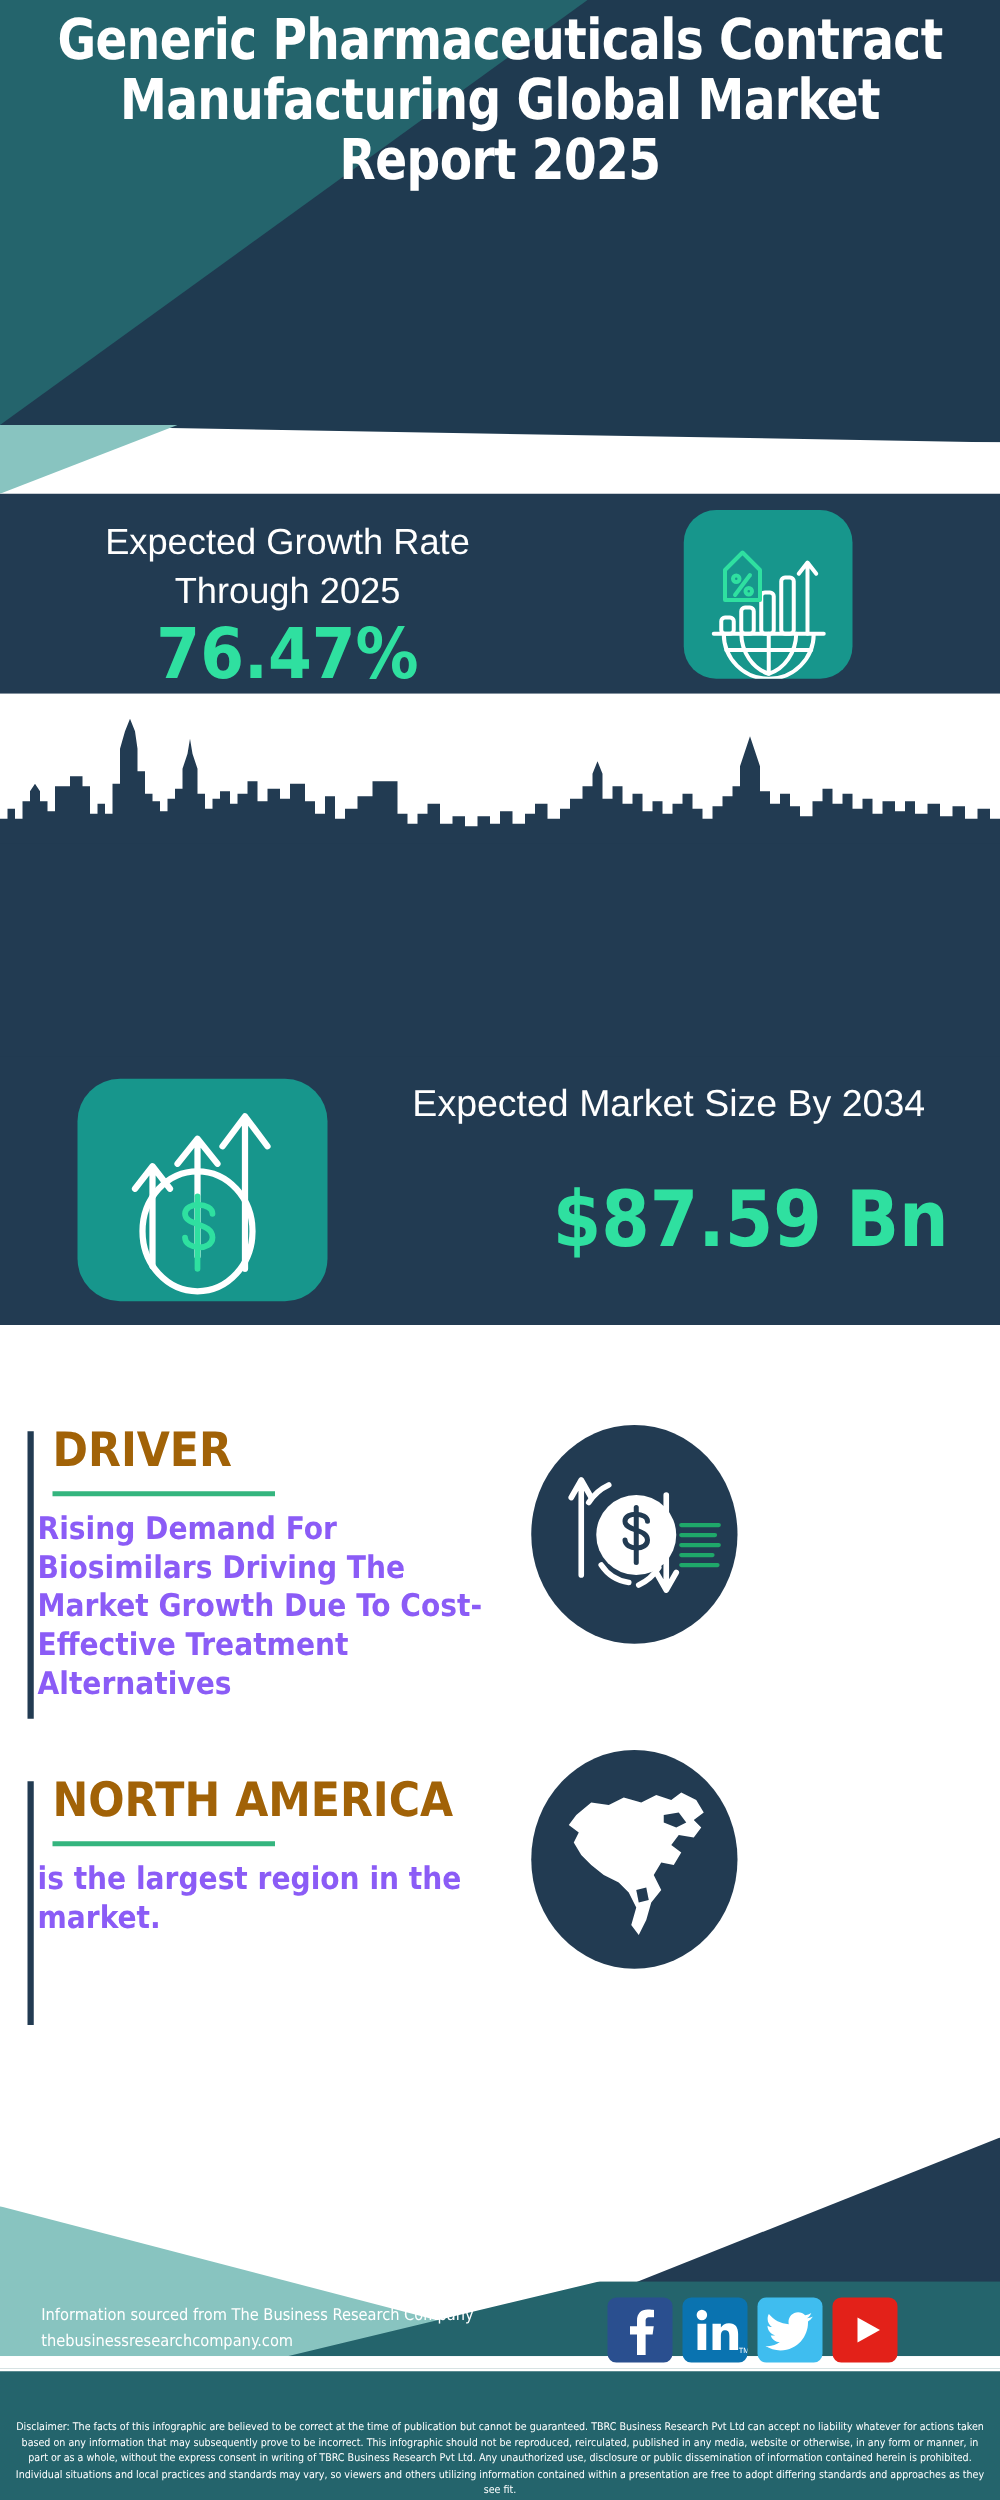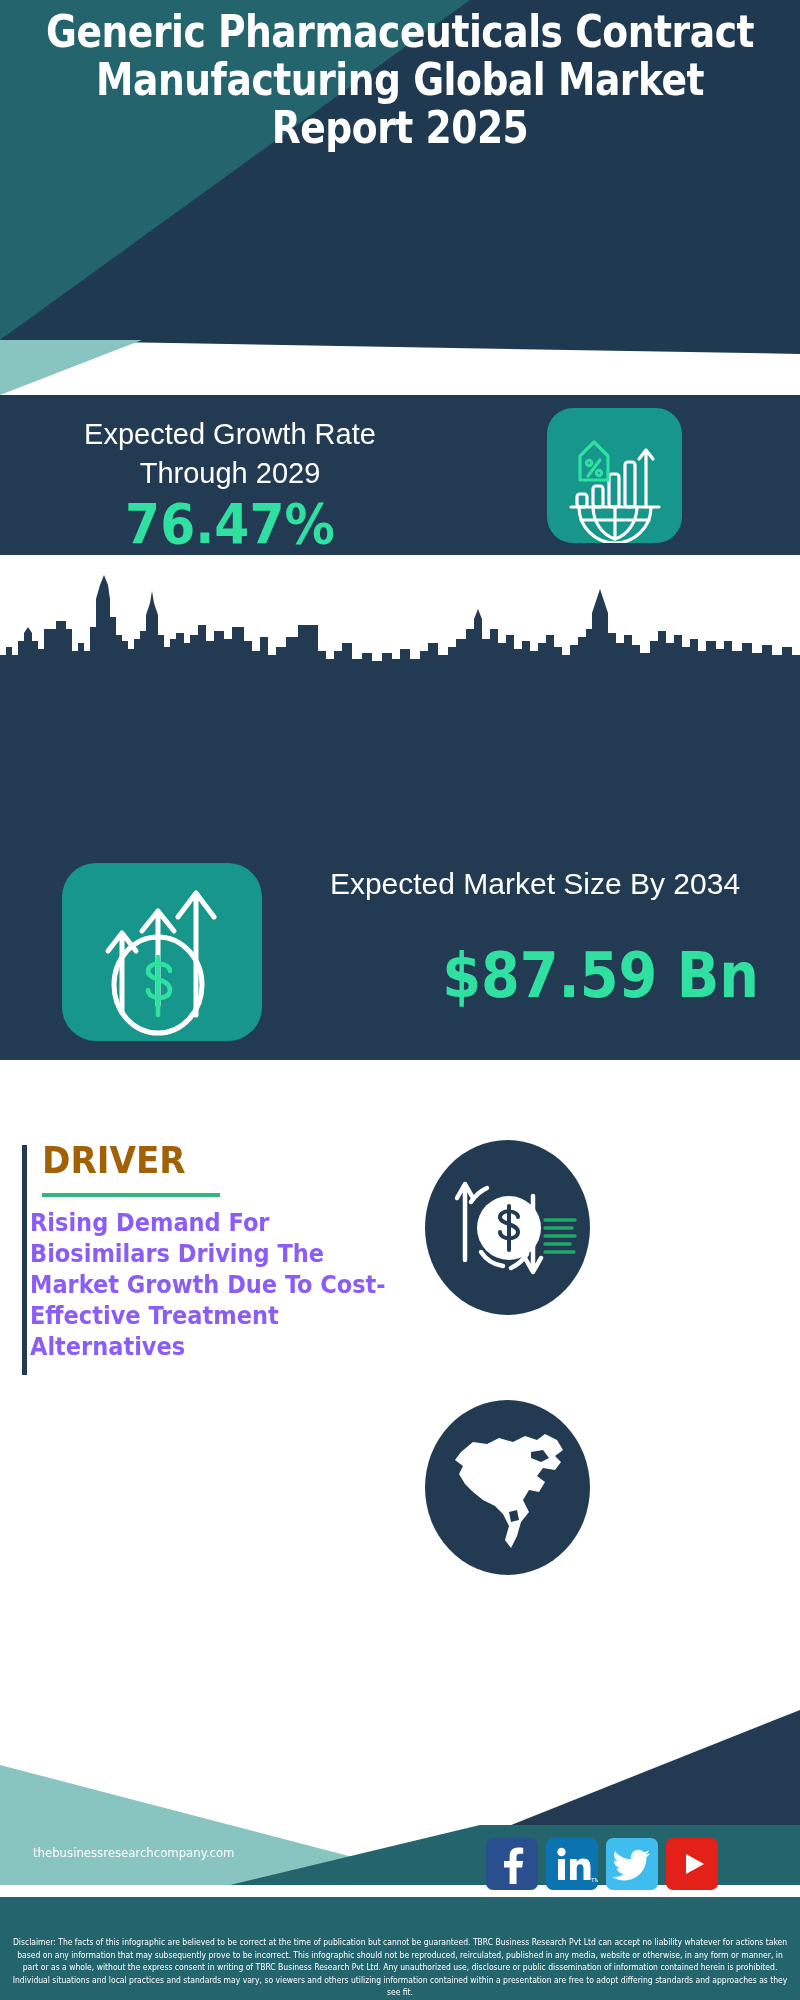--- a/index.html
+++ b/index.html
@@ -157,21 +157,21 @@
     <div class="teal-wedge"></div>
     <div class="title">Generic Pharmaceuticals Contract Manufacturing Global Market Report 2025</div>
   </div>
 
   <div class="band">
     <div class="dark-tri"></div>
     <div class="teal-tri"></div>
   </div>
 
   <div class="growth">
-    <div class="label">Expected Growth Rate Through 2029</div>
+    <div class="label">Expected Growth Rate Through 2025</div>
     <div class="value">76.47%</div>
     <div class="icon-box">
       <svg viewBox="0 0 135 135" width="135" height="135">
         <g fill="none" stroke="#ffffff" stroke-width="3.2" stroke-linejoin="round" stroke-linecap="round">
 
           <rect x="30" y="86" width="10" height="13" rx="3"></rect>
           <rect x="46" y="78" width="10" height="21" rx="3"></rect>
           <rect x="62" y="66" width="10" height="33" rx="3"></rect>
           <rect x="78" y="54" width="10" height="45" rx="3"></rect>
 
@@ -244,36 +244,43 @@
       <g stroke="#1fa86a" stroke-width="3.4" stroke-linecap="round">
         <path d="M120 80 H150"></path>
           <path d="M120 88 H147"></path>
           <path d="M120 96 H150"></path>
         <path d="M120 104 H145"></path>
           <path d="M120 112 H149"></path>
       </g>
     </svg>
   </div>
 
+  <div class="card" id="region-card">
+    <div class="bar"></div>
+    <h2>NORTH AMERICA</h2>
+    <div class="rule"></div>
+    <p>is the largest region in the market.</p>
+  </div>
 
   <div class="circle-icon" id="region-icon">
     <svg viewBox="0 0 165 175" width="165" height="175">
       <path fill="#ffffff" d="M36 52 L48 42 L62 44 L74 38 L88 42 L100 36 L112 40 L120 34 L132 40 L138 50 L130 56 L136 62 L130 70 L118 68 L112 76 L120 82 L114 92 L104 90 L98 100 L104 112 L96 122 L92 136 L86 148 L80 140 L84 126 L78 114 L70 106 L58 100 L48 92 L40 84 L34 74 L38 66 L30 60 Z"></path>
       <path fill="#223b52" d="M106 52 L118 50 L124 58 L116 62 L106 58 Z"></path>
       <path fill="#223b52" d="M84 112 L92 110 L94 120 L86 122 Z"></path>
     </svg>
   </div>
 
   <div class="footwrap">
     <div class="f-dark"></div>
     <div class="f-lightteal"></div>
     <div class="f-deepteal"></div>
   </div>
 
   <div class="foot-text">
+    <div>Information sourced from The Business Research Company</div>
     <div>thebusinessresearchcompany.com</div>
   </div>
 
   <div class="socials">
     <div class="sbtn s-fb">
       <svg viewBox="0 0 52 52">
           <path fill="#ffffff" d="M30.5 46V29.5h5.6l.9-6.5h-6.5v-4.1c0-1.9.5-3.2 3.2-3.2h3.5V9.9c-.6-.1-2.7-.3-5.1-.3-5.1 0-8.5 3.1-8.5 8.8V23H18v6.5h5.6V46z"></path>
         </svg>
     </div>
     <div class="sbtn s-li">

